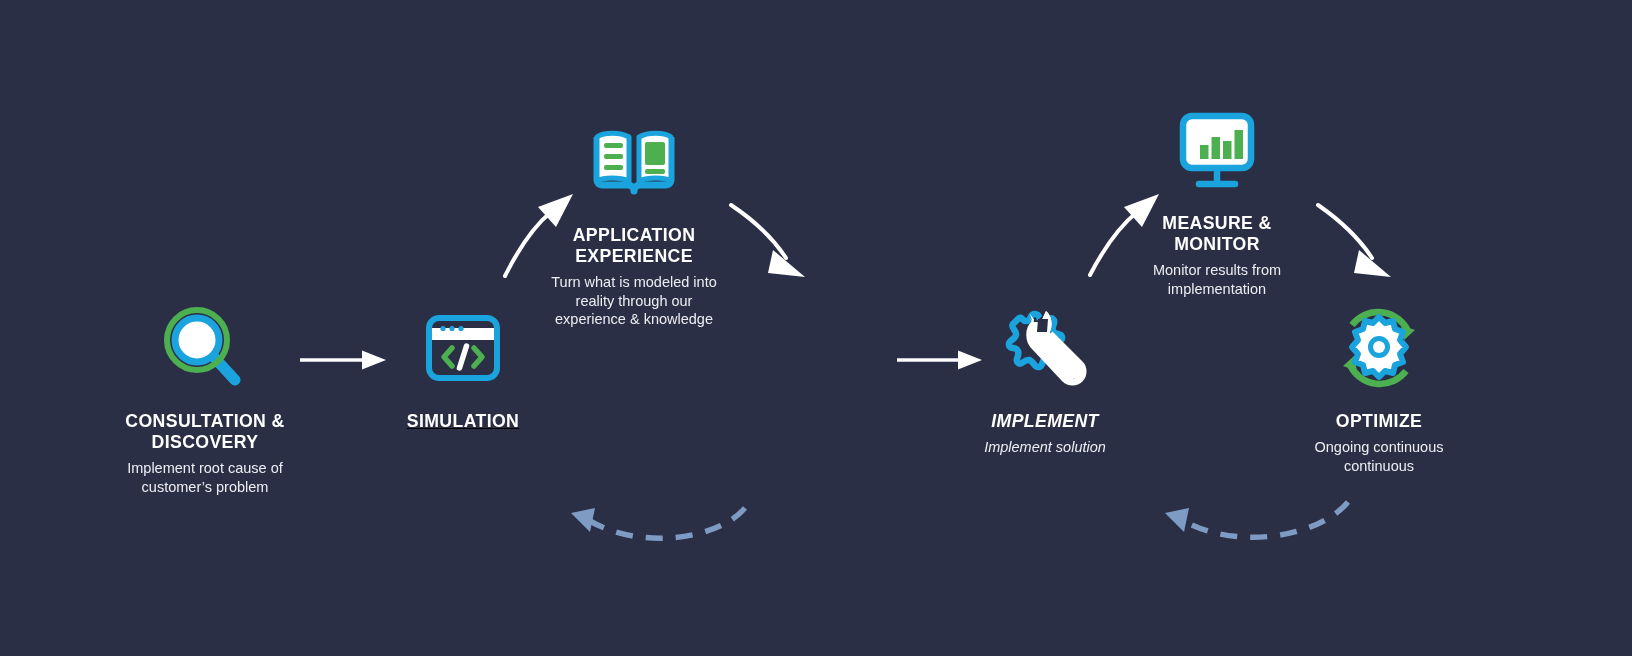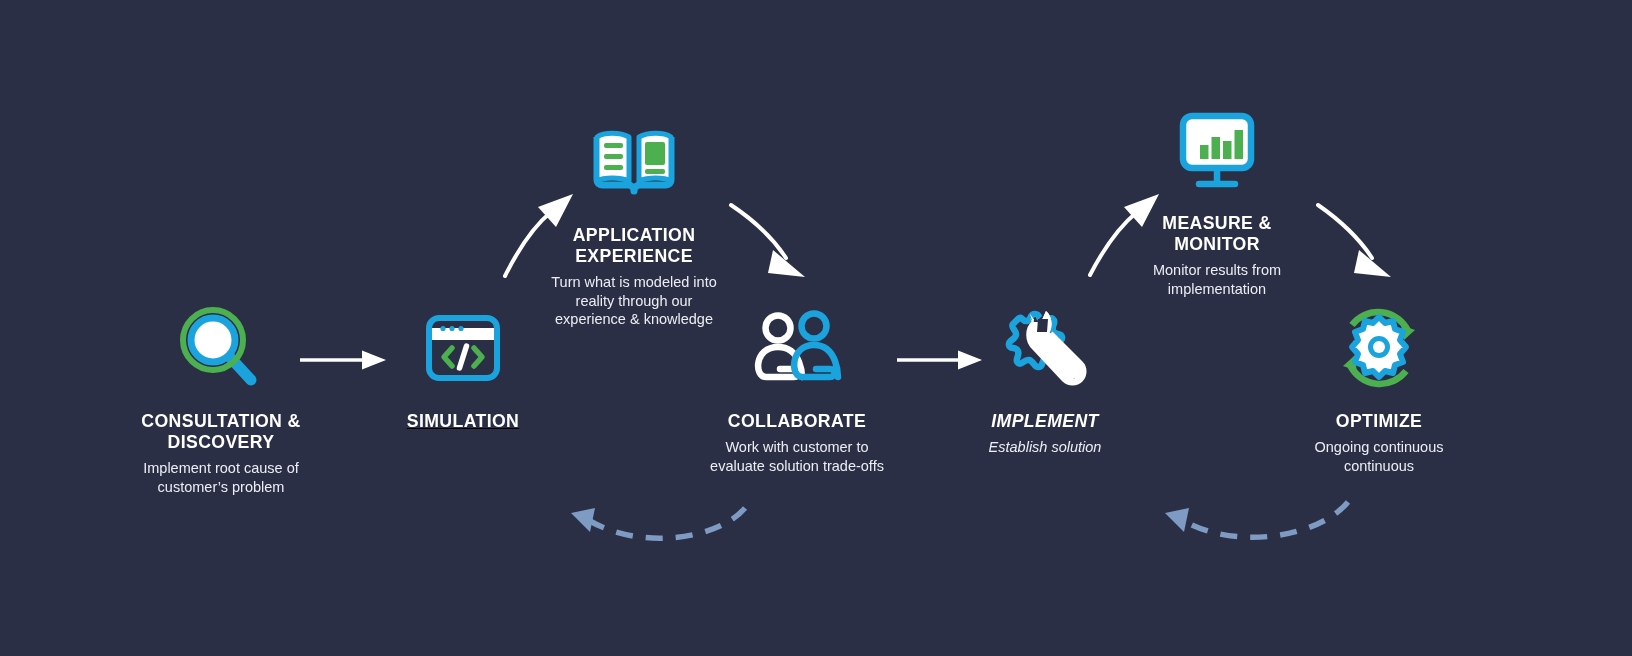--- a/index.html
+++ b/index.html
@@ -103,21 +103,21 @@
       <path d="M745,508 C718,540 640,550 590,521" fill="none" stroke="#7e9bc4" stroke-width="5.5" stroke-dasharray="17 13" stroke-linecap="butt"></path>
       <path d="M595,508 L571,513 L590,532 Z" fill="#7e9bc4"></path>
     </g>
 
     <g>
       <path d="M1348,502 C1318,538 1236,550 1184,521" fill="none" stroke="#7e9bc4" stroke-width="5.5" stroke-dasharray="17 13" stroke-linecap="butt"></path>
       <path d="M1189,508 L1165,513 L1184,532 Z" fill="#7e9bc4"></path>
     </g>
   </svg>
 
-  <div class="step" style="left:106px; top:298px;">
+  <div class="step" style="left:90px; top:298px;">
     <div class="icon-wrap">
       <svg width="96" height="96" viewBox="0 0 96 96">
         <line x1="55" y1="55" x2="78" y2="80" stroke="#1ba3dd" stroke-width="11" stroke-linecap="round"></line>
         <circle cx="40" cy="40" r="30" fill="none" stroke="#4caf50" stroke-width="6"></circle>
         <circle cx="40" cy="40" r="22" fill="#ffffff" stroke="#1ba3dd" stroke-width="7"></circle>
       </svg>
     </div>
     <div class="step-title">
       <div>CONSULTATION &amp;</div>
       <div>DISCOVERY</div>
@@ -164,41 +164,20 @@
       <div>APPLICATION</div>
       <div>EXPERIENCE</div>
     </div>
     <div class="step-desc">
       <div>Turn what is modeled into</div>
       <div>reality through our</div>
       <div>experience &amp; knowledge</div>
     </div>
   </div>
 
-  <div class="step" style="left:682px; top:298px;">
-    <div class="icon-wrap">
-      <svg width="110" height="90" viewBox="0 0 110 90">
-        <g>
-          <circle cx="36" cy="25" r="12.5" fill="none" stroke="#ffffff" stroke-width="6.5"></circle>
-          <path d="M60,74 C60,74 60,44 36,44 C12,44 12,74 24,74 L52,74 C58,74 58,66 52,66 L38,66" fill="none" stroke="#ffffff" stroke-width="6.5" stroke-linecap="round" stroke-linejoin="round"></path>
-        </g>
-        <g>
-          <circle cx="72" cy="23" r="12.5" fill="none" stroke="#1ba3dd" stroke-width="6.5"></circle>
-          <path d="M96,74 C96,74 96,42 72,42 C48,42 48,74 60,74 L88,74 C94,74 94,66 88,66 L74,66" fill="none" stroke="#1ba3dd" stroke-width="6.5" stroke-linecap="round" stroke-linejoin="round"></path>
-        </g>
-      </svg>
-    </div>
-    <div class="step-title">
-      <div>COLLABORATE</div>
-    </div>
-    <div class="step-desc">
-      <div>Work with customer to</div>
-      <div>evaluate solution trade-offs</div>
-    </div>
-  </div>
 
   <div class="step" style="left:930px; top:298px;font-style:italic;">
     <div class="icon-wrap">
       <svg width="100" height="100" viewBox="0 0 100 100">
         <path d="M23,21 C27,17 27,24 32,23 C37,22 34,16 40,16 C46,16 43,23 48,24
                  C53,25 54,18 58,21 C62,24 56,28 58,33 C60,38 66,34 67,39
                  C68,44 61,44 60,49 C59,54 66,56 63,60 C60,64 56,58 51,60
                  C46,62 49,68 44,69 C39,70 39,63 34,62 C29,61 27,68 23,65
                  C19,62 25,58 23,53 C21,48 15,52 14,47 C13,42 20,42 21,37
                  C22,32 15,30 18,26 Z" fill="none" stroke="#1ba3dd" stroke-width="6.5" stroke-linejoin="round"></path>
@@ -213,21 +192,21 @@
         <path d="M80,70 L74,76 L79,81 L85,75 Z" fill="#2b2f45"></path>
         <path d="M39,22 C33,28 33,40 39,46 L69,78 C73,82 80,82 84,78 C88,74 88,68 84,64
                  L54,34 C58,27 57,18 51,13 L46,24 L38,24 L35,16 Z" fill="#ffffff"></path>
         <path d="M43,21 L42,34 L52,34 L53,21 Z" fill="#2b2f45"></path>
       </svg>
     </div>
     <div class="step-title">
       <div>IMPLEMENT</div>
     </div>
     <div class="step-desc">
-      <div>Establish solution</div>
+      <div>Implement solution</div>
     </div>
   </div>
 
   <div class="step" style="left:1102px; top:100px;">
     <div class="icon-wrap">
       <svg width="96" height="92" viewBox="0 0 96 92">
         <rect x="14" y="12" width="68" height="52" rx="9" ry="9" fill="#ffffff" stroke="#1ba3dd" stroke-width="6.5"></rect>
         <rect x="31" y="41" width="8.5" height="14" fill="#4caf50"></rect>
         <rect x="42.5" y="33" width="8.5" height="22" fill="#4caf50"></rect>
         <rect x="54" y="37" width="8.5" height="18" fill="#4caf50"></rect>

